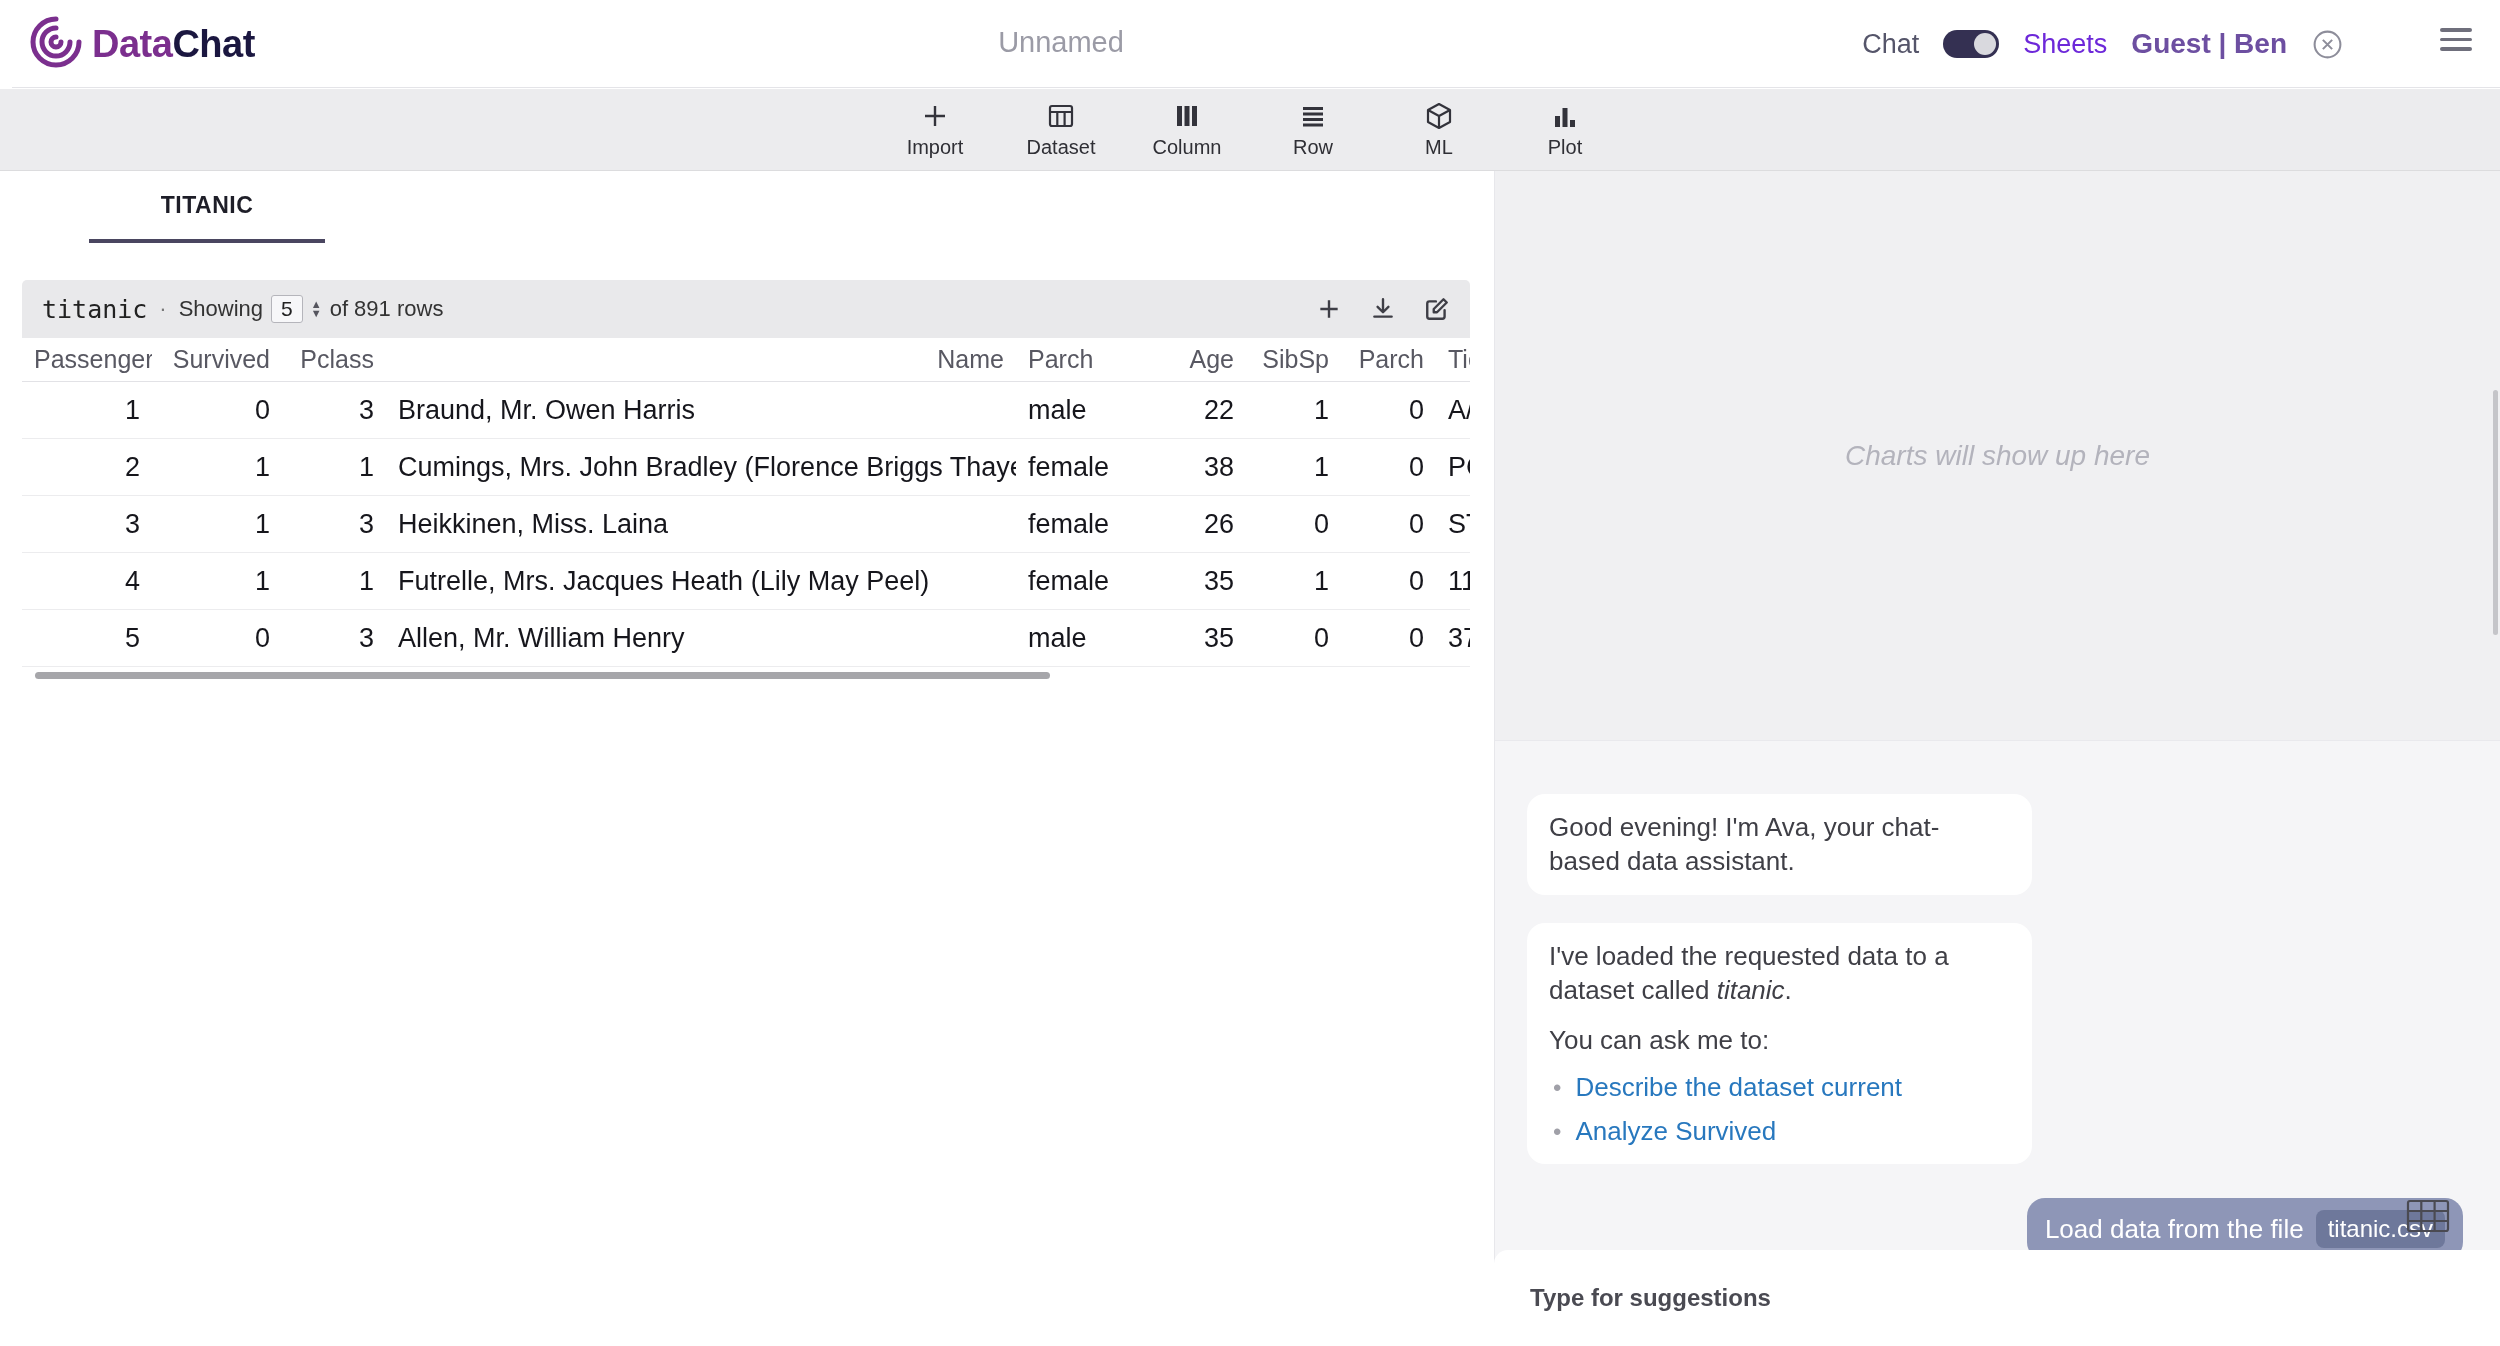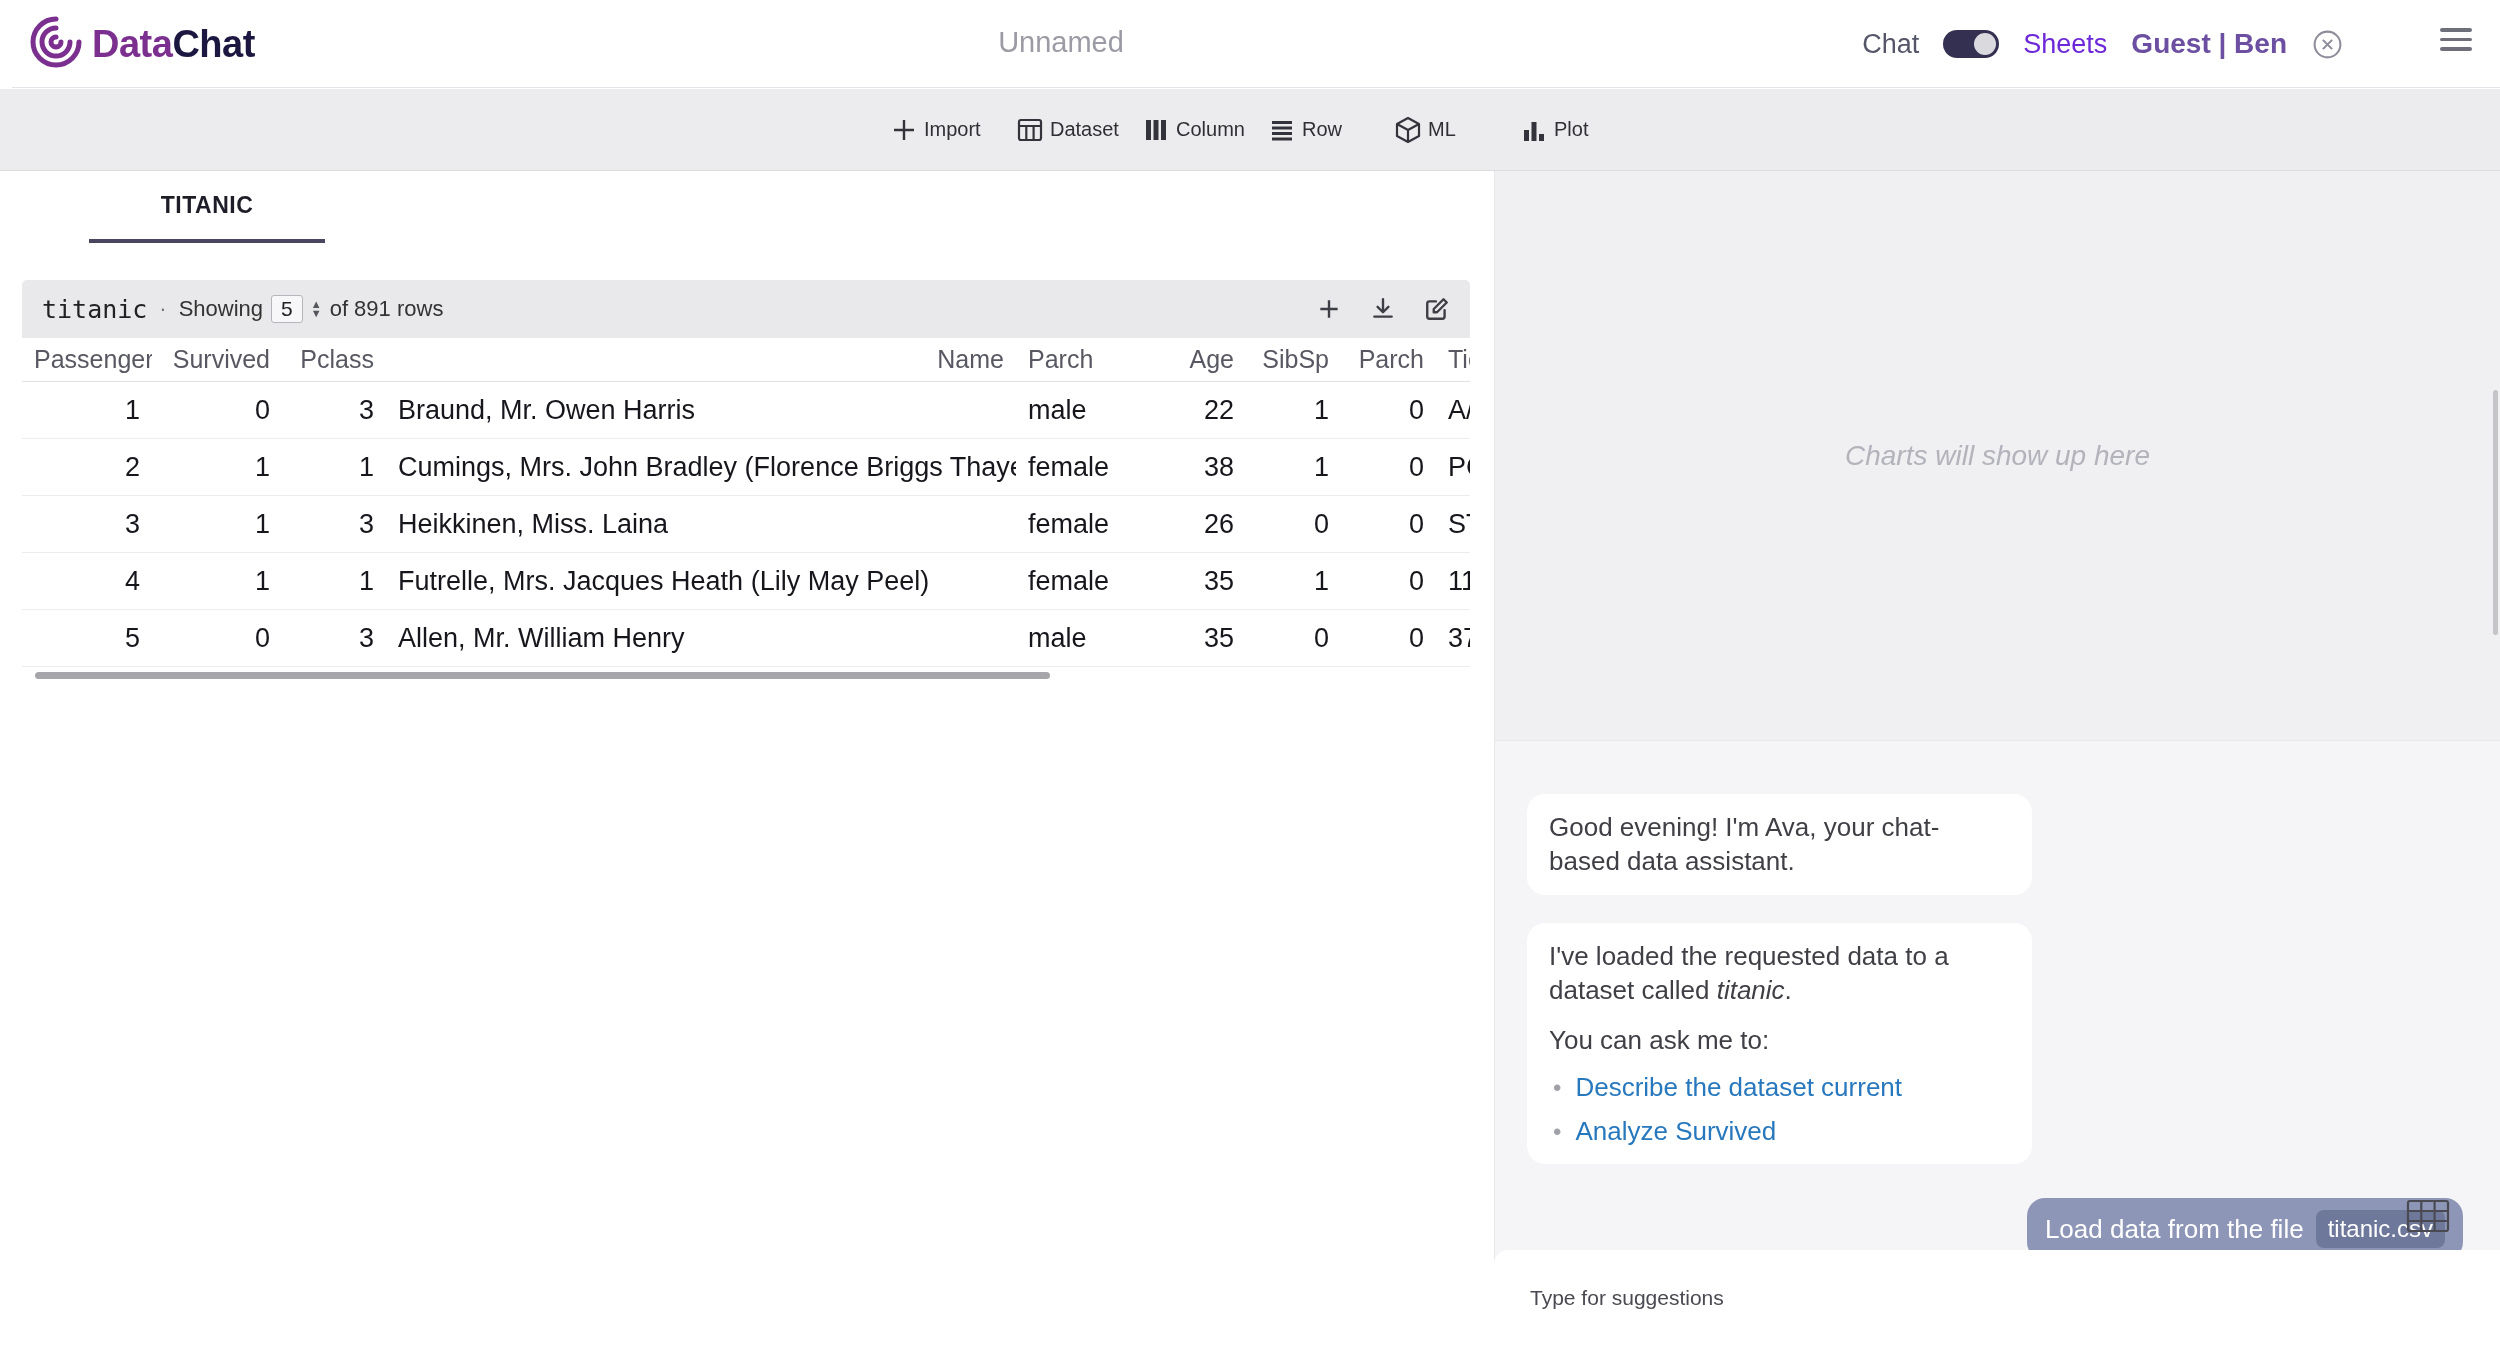--- a/index.html
+++ b/index.html
@@ -24,21 +24,21 @@
   .toggle { width:56px; height:28px; border-radius:14px; background:#343052; position:relative; cursor:pointer; }
   .toggle-knob { position:absolute; right:3px; top:3px; width:22px; height:22px; border-radius:50%; background:#d9d9de; }
   .user-label { font-size:28px; font-weight:700; color:#6d4fa1; white-space:nowrap; }
   .close-btn { display:flex; align-items:center; cursor:pointer; }
   .hamburger { position:absolute; right:28px; top:28px; width:32px; cursor:pointer; }
   .hamburger span { display:block; width:32px; height:3.5px; background:#6f6f7c; border-radius:2px; margin-bottom:6px; }
 
   
   .toolbar { position:absolute; top:89px; left:0; right:0; height:82px; background:#ececee;
     border-bottom:1px solid #dcdcde; display:flex; justify-content:center; align-items:center; gap:34px; z-index:5; }
-  .tool-item { width:92px; display:flex; align-items:center; gap:5px; cursor:pointer; }
+  .tool-item { width:92px; display:flex; flex-direction:column; align-items:center; gap:5px; cursor:pointer; }
   .tool-item svg { display:block; }
   .tool-label { font-size:20px; color:#2f2f35; }
 
   
   .tab { position:absolute; left:89px; top:192px; width:236px; text-align:center;
     font-size:23px; font-weight:700; letter-spacing:0.5px; color:#1e1e28;
     padding-bottom:20px; border-bottom:4px solid #4a4660; cursor:pointer; }
 
   .dataset-card { position:absolute; left:22px; top:280px; width:1448px; }
   .card-header { height:58px; background:#e9e9eb; border-radius:5px 5px 0 0;
@@ -82,21 +82,21 @@
   .suggestions li { display:flex; align-items:baseline; margin-top:10px; }
   .suggestions li::before { content:"•"; color:#a0a0a8; margin:0 14px 0 4px; font-size:24px; }
   .suggestion-link { color:#2878be; cursor:pointer; }
   .ds-ref { font-style:italic; }
 
   .grid-btn { position:absolute; right:50px; bottom:108px; cursor:pointer; }
 
   .chat-input-bar { position:absolute; left:1494px; right:0; bottom:0; height:96px; background:#ffffff;
     border-top-left-radius:14px; display:flex; align-items:center; padding-left:36px; z-index:6; }
   .chat-input { border:none; outline:none; font-family:"Liberation Sans", sans-serif;
-    font-size:21px; color:#3c3c44; width:900px; background:transparent; }
+    font-size:24px; color:#3c3c44; width:900px; background:transparent;font-weight:bold; }
   .chat-input::placeholder { color:#4a4a52; opacity:1; }
 
   .vscroll-thumb { position:absolute; right:2px; top:390px; width:5px; height:245px;
     background:#c5c5c9; border-radius:3px; cursor:pointer; z-index:20; }
 </style>
 </head>
 <body>
 
 <div class="app-header">
   <div class="logo">

